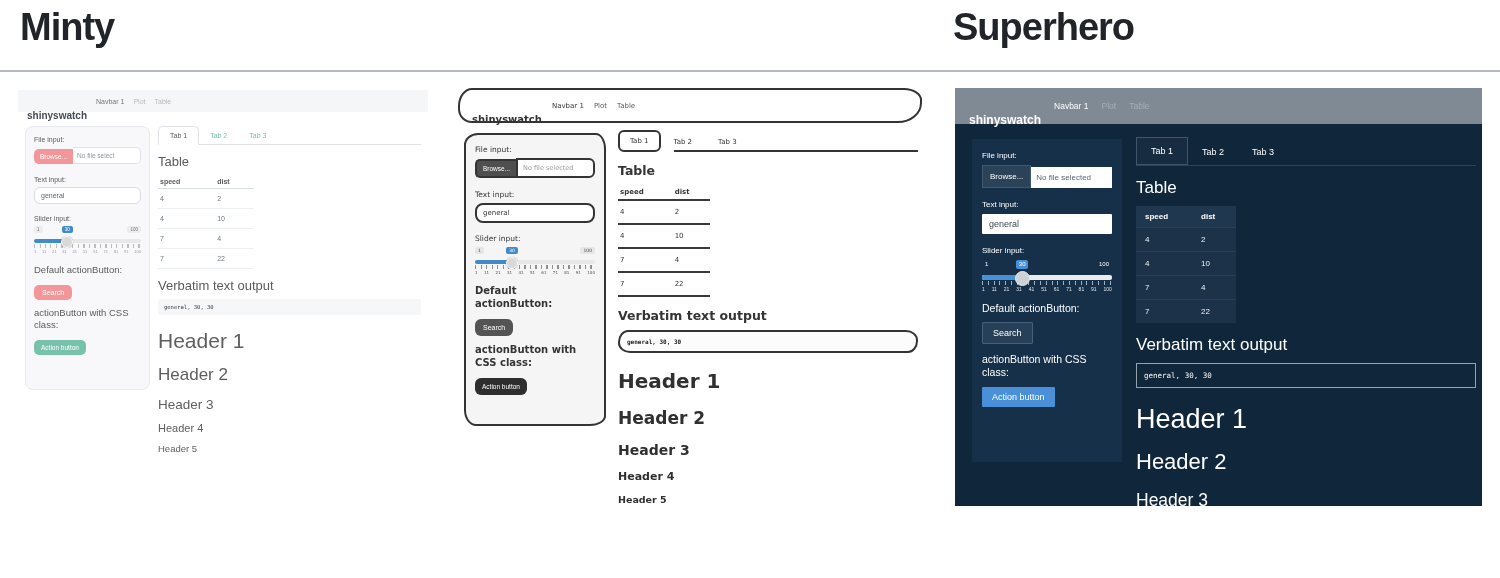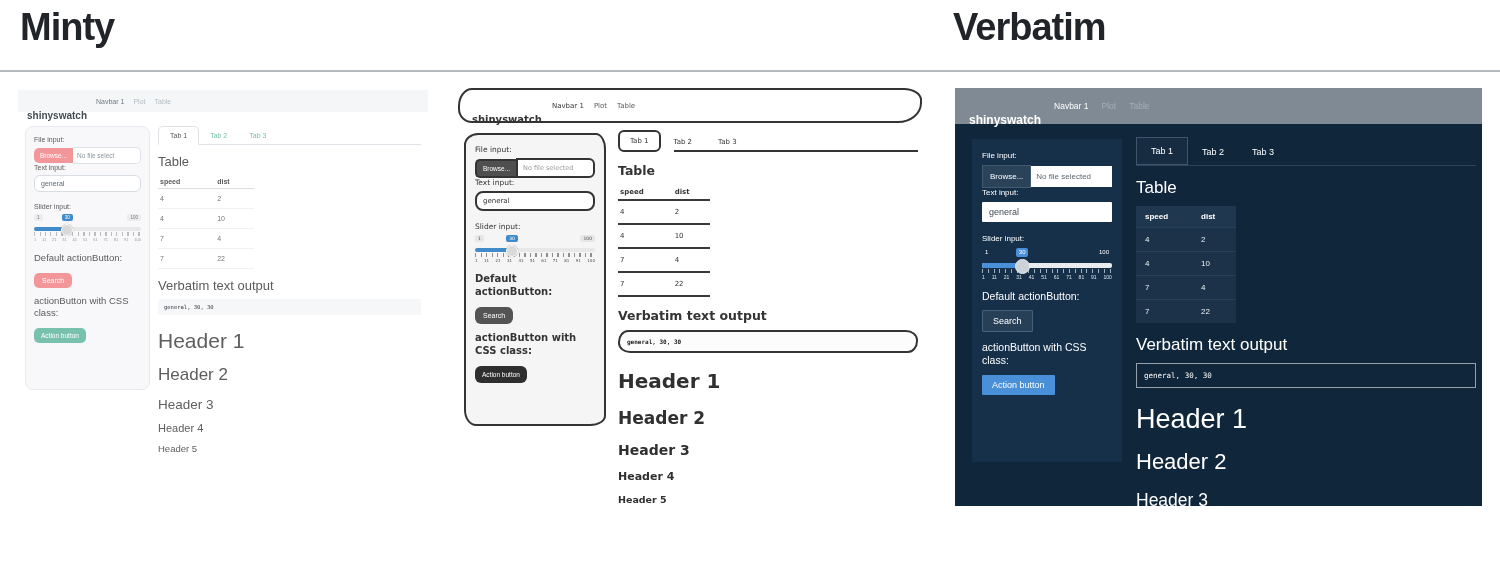--- a/index.html
+++ b/index.html
@@ -13,21 +13,21 @@
   .page-hr{position:absolute;top:70px;left:0;width:1500px;height:2px;background:#b4bac0;}
 
   
   .panel{position:absolute;}
   .navbar{display:flex;align-items:center;}
   .brand{font-weight:600;margin-top:28px;}
   .nl{text-decoration:none;cursor:pointer;}
   .sidebar{box-sizing:border-box;}
   .content{position:absolute;}
   .lbl{margin-bottom:4px;}
-  .filerow{display:flex;align-items:center;}
+  .filerow{display:flex;align-items:flex-end;margin-bottom:12px;}
   .btn{display:inline-block;border:none;cursor:pointer;}
   .tabs{display:flex;align-items:flex-end;}
   .tab{cursor:pointer;white-space:nowrap;}
   table{border-collapse:collapse;}
   pre{margin:0;font-family:"DejaVu Sans Mono",monospace;box-sizing:border-box;}
 
   
   .slider{position:relative;margin-bottom:10px;}
   .srow{position:relative;height:10px;margin-bottom:3px;}
   .srow span{position:absolute;top:0;padding:1px 3px;border-radius:2px;line-height:1.2;}
@@ -156,21 +156,21 @@
   .superhero .h1{font-size:27px;margin:16px 0 0;} .superhero .h2{font-size:22px;margin:14px 0 0;}
   .superhero .h3{font-size:17.5px;margin:15px 0 0;} .superhero .h4{font-size:14px;margin:13px 0 0;}
   .superhero .h5{font-size:12px;margin:12px 0 0;}
 </style>
 </head>
 <body>
 
 <div id="stage">
 
   <div class="theme-title" id="title-minty">Minty</div>
-  <div class="theme-title" id="title-superhero">Verbatim</div>
+  <div class="theme-title" id="title-superhero">Superhero</div>
   <div class="page-hr"></div>
 
   <section class="panel minty">
     <nav class="navbar">
       <span class="brand">shinyswatch</span>
       <a class="nl active">Navbar 1</a>
       <a class="nl">Plot</a>
       <a class="nl">Table</a>
     </nav>
     <aside class="sidebar">

